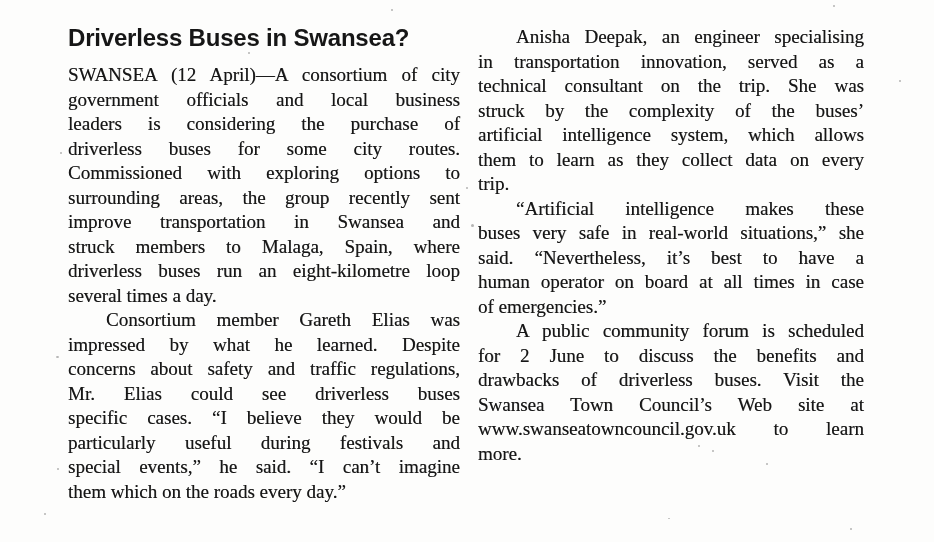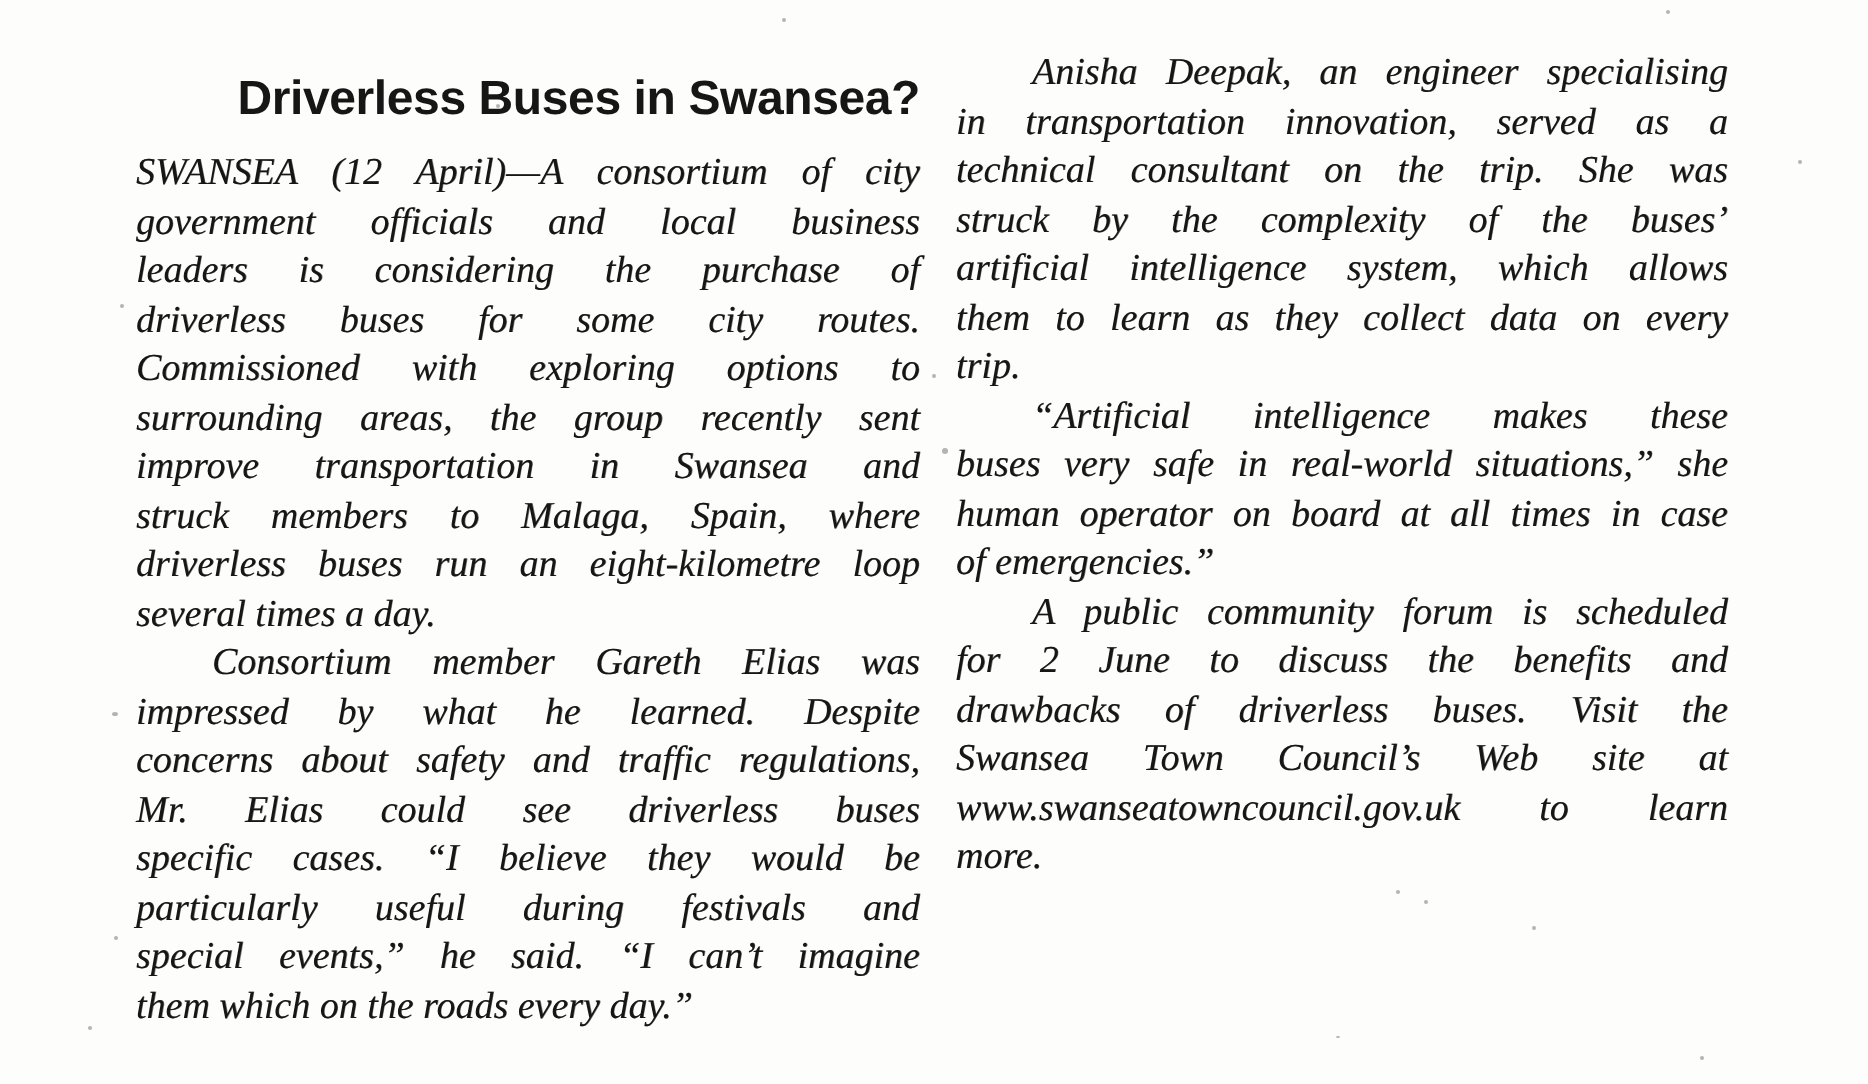--- a/index.html
+++ b/index.html
@@ -22,30 +22,29 @@
     line-height: 24.5px;
   }
   .col-left  { left: 68px;  top: 24px; width: 392px; }
   .col-right { left: 478px; top: 25px; width: 386px; }
   .title {
     font-family: "Liberation Sans", "DejaVu Sans", sans-serif;
     font-weight: bold;
     font-size: 24px;
     line-height: 28px;
     letter-spacing: -0.2px;
-    text-align: right;
-    margin: 12px 0 11px 0;
+    text-align: left;
+    margin: 0 0 11px 0;
   }
   .para { margin: 0; }
   .line {
     white-space: nowrap;        
     text-align: justify;
     text-align-last: justify;   
     text-shadow: 0.3px 0 0 rgba(20,20,20,0.55); 
-    font-style: italic;
   }
   .line.end {
     text-align-last: left;      
   }
   .line.indent { text-indent: 38px; }
   .speck {
     position: absolute;
     background: #5a5a5a;
     border-radius: 50%;
     opacity: 0.45;
@@ -91,20 +90,21 @@
           <div class="line">in transportation innovation, served as a</div>
           <div class="line">technical consultant on the trip. She was</div>
           <div class="line">struck by the complexity of the buses’</div>
           <div class="line">artificial intelligence system, which allows</div>
           <div class="line">them to learn as they collect data on every</div>
           <div class="line end">trip.</div>
         </div>
         <div class="para">
           <div class="line indent">“Artificial intelligence makes these</div>
           <div class="line">buses very safe in real-world situations,” she</div>
+          <div class="line">said. “Nevertheless, it’s best to have a</div>
           <div class="line">human operator on board at all times in case</div>
           <div class="line end">of emergencies.”</div>
         </div>
         <div class="para">
           <div class="line indent">A public community forum is scheduled</div>
           <div class="line">for 2 June to discuss the benefits and</div>
           <div class="line">drawbacks of driverless buses. Visit the</div>
           <div class="line">Swansea Town Council’s Web site at</div>
           <div class="line">www.swanseatowncouncil.gov.uk to learn</div>
           <div class="line end">more.</div>

